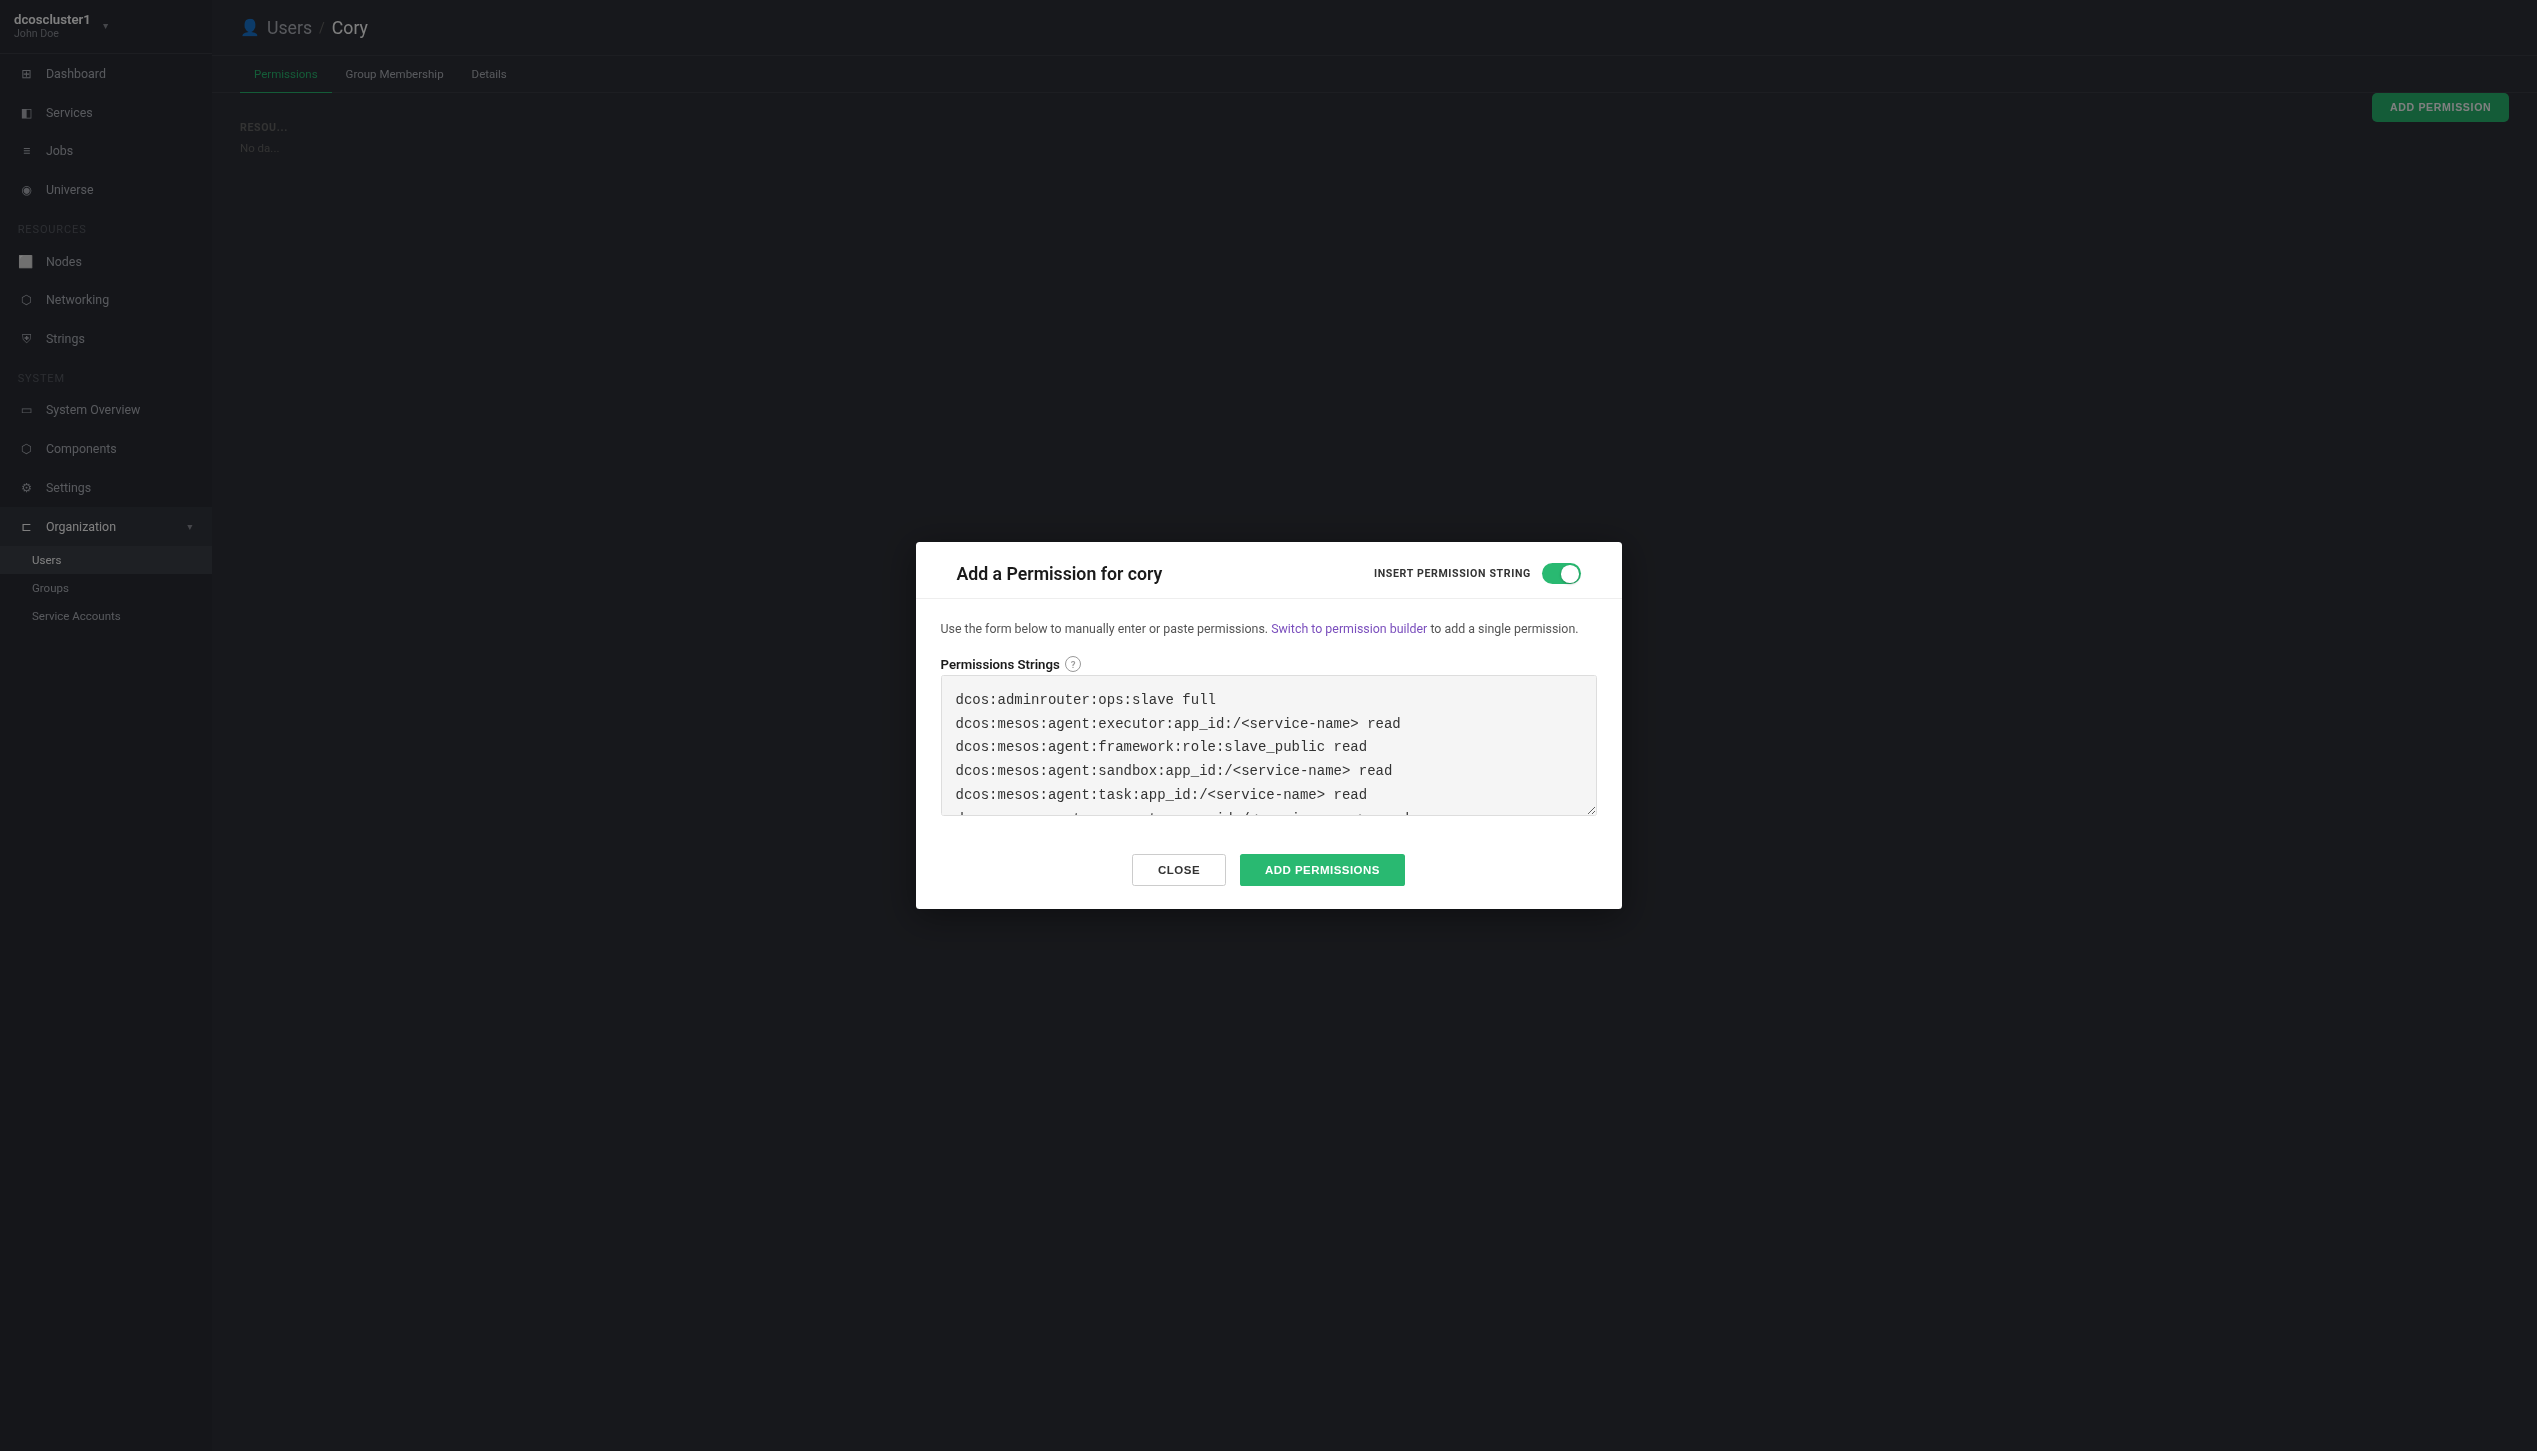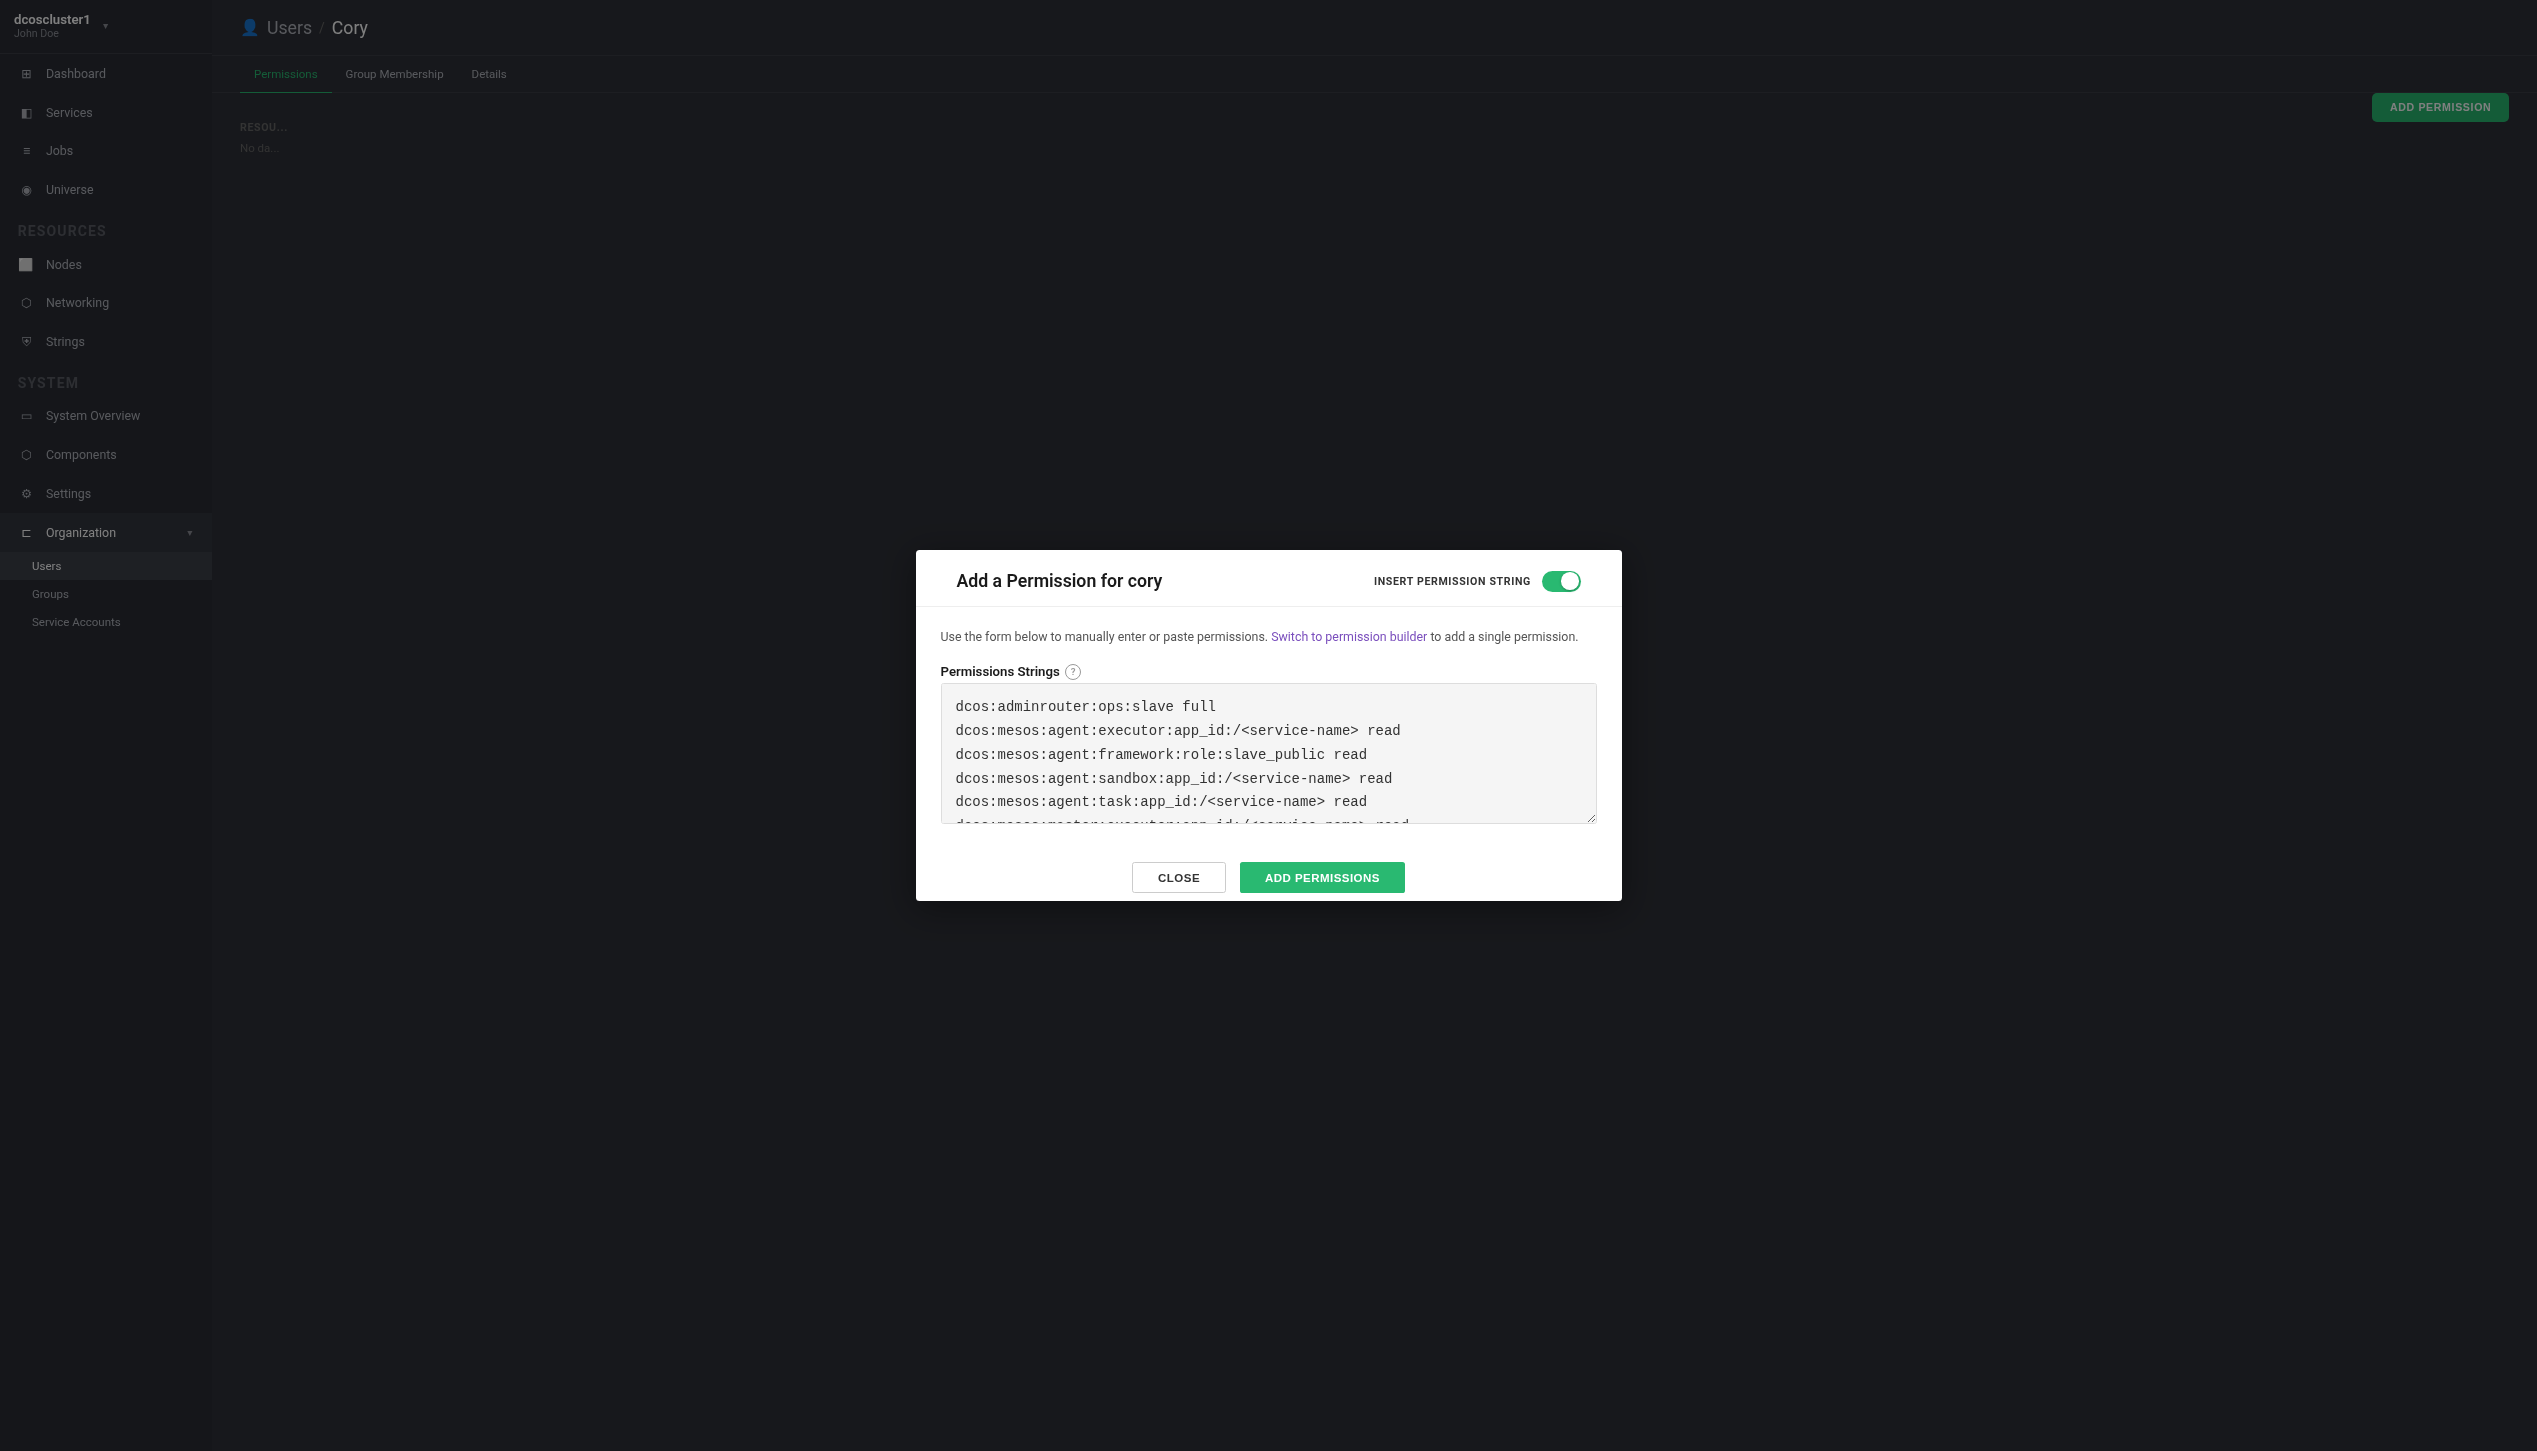--- a/index.html
+++ b/index.html
@@ -68,22 +68,22 @@
       width: 17.7px;
       height: 17.7px;
       display: flex;
       align-items: center;
       justify-content: center;
       flex-shrink: 0;
     }
 
     .sidebar-section-label {
       padding: 14px 17.7px 5.3px;
-      font-size: 14px;
-      font-weight: 700;
+      font-size: 11px;
+      font-weight: 400;
       color: #5a5d65;
       letter-spacing: 0.08em;
       text-transform: uppercase;
     }
 
     .sidebar-sub-item {
       display: flex;
       align-items: center;
       padding: 7px 17.7px 7px 32px;
       cursor: pointer;
@@ -313,21 +313,21 @@
       font-size: 14px;
       font-family: 'Courier New', Courier, monospace;
       color: #333;
       line-height: 1.7;
       min-height: 141px;
       resize: vertical;
       outline: none;
     }
 
     .modal-footer {
-      padding: 14px 25px 8px;
+      padding: 14px 25px 23px;
       display: flex;
       justify-content: center;
       gap: 14px;
     }
 
     .btn-close {
       padding: 8.8px 25px;
       background: #fff;
       border: 0.9px solid #ccc;
       border-radius: 2.6px;

